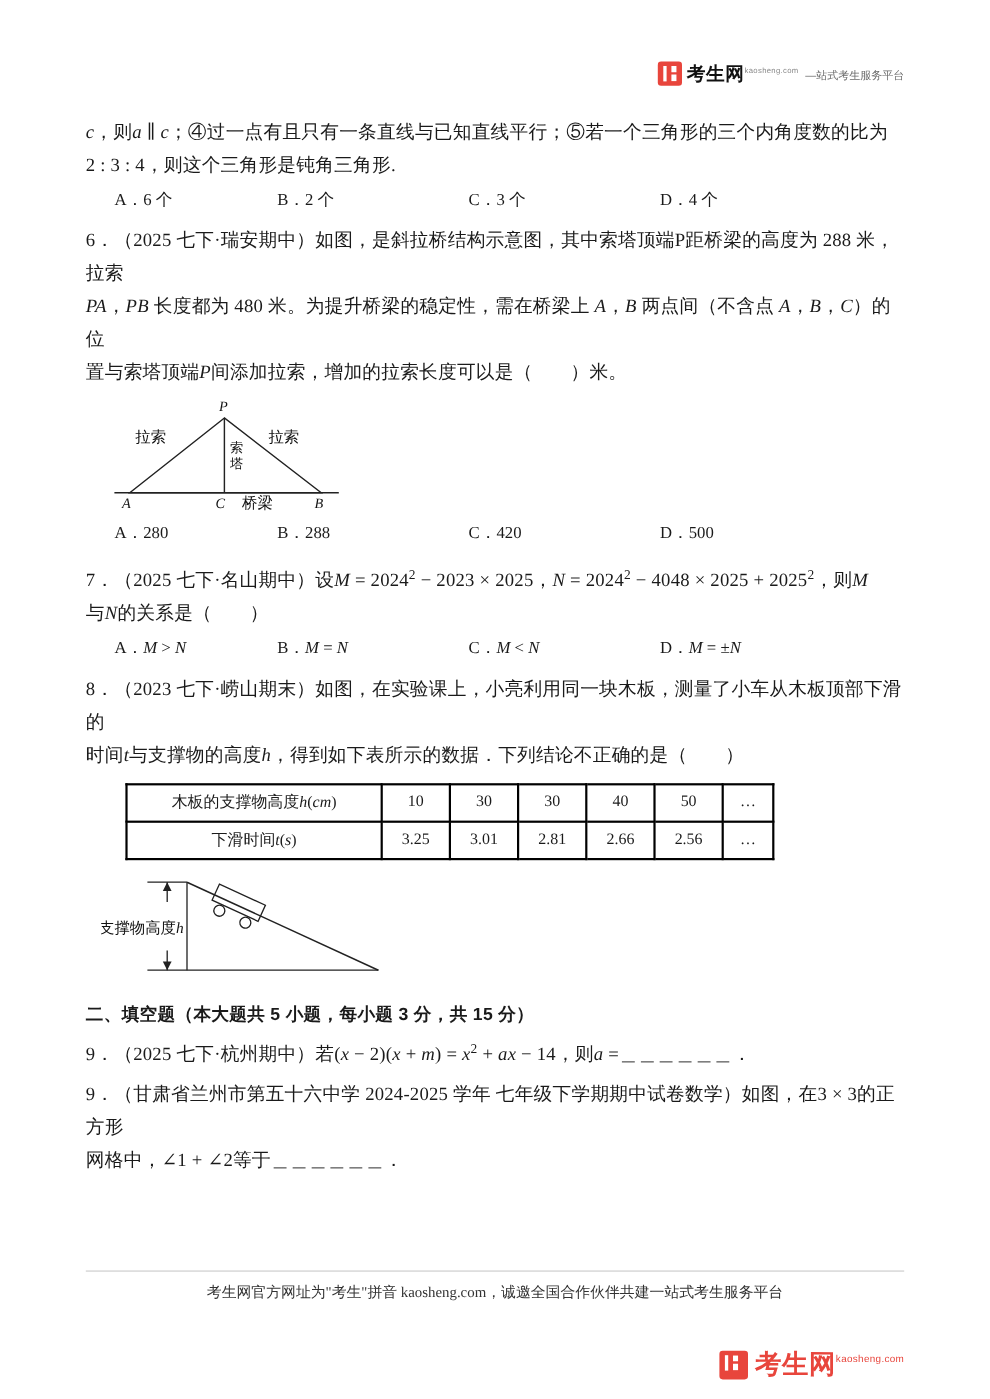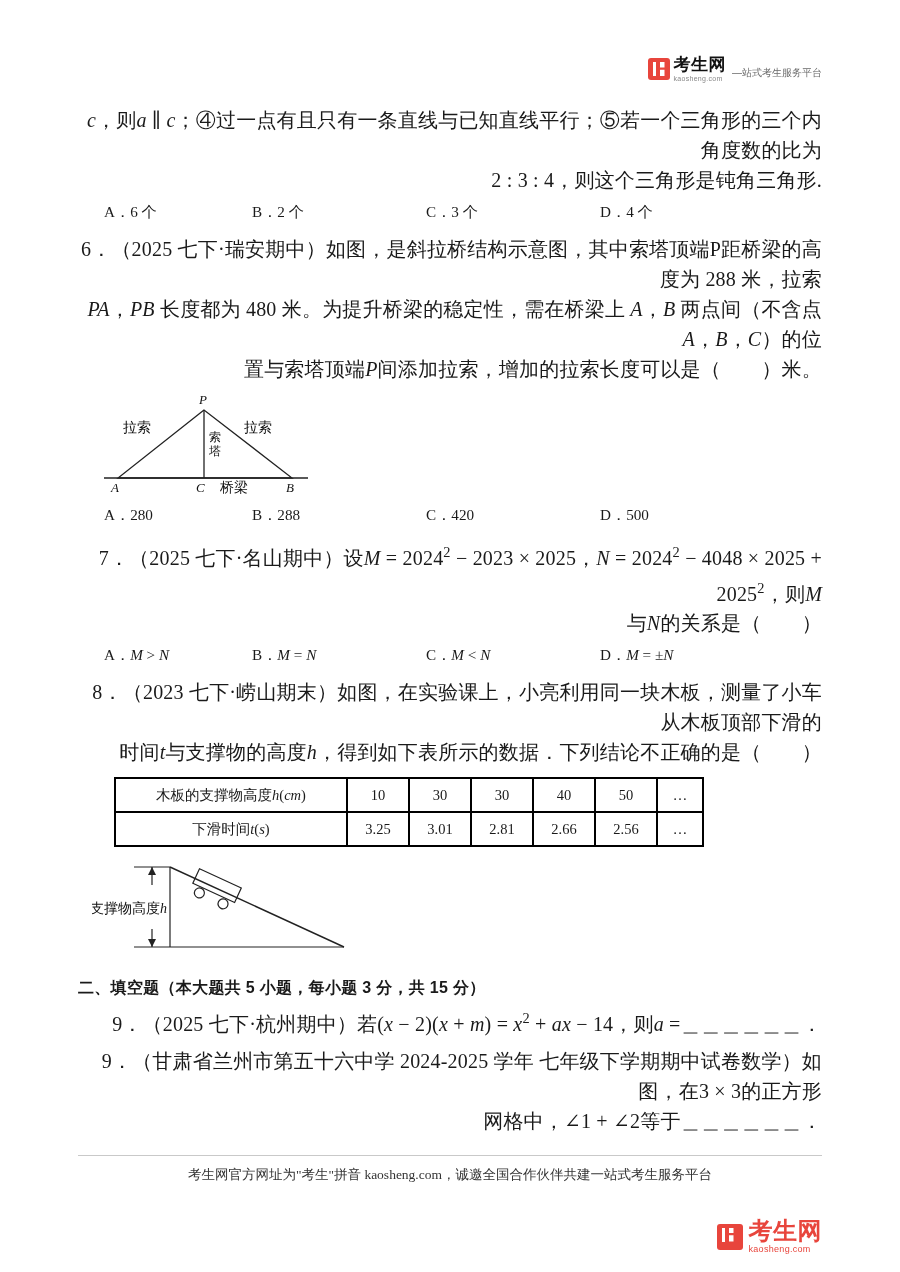--- a/index.html
+++ b/index.html
@@ -48,21 +48,21 @@
     background: #fff;
   }
   .logo-mark::after {
     content: "";
     position: absolute;
     left: 12px; top: 4px;
     width: 5px; height: 14px;
     background: #fff;
     clip-path: polygon(0 0,100% 0,100% 40%,0 40%,0 55%,100% 55%,100% 100%,0 100%);
   }
-  .logo-text { display: flex; flex-direction: column; line-height: 1; }
+  .logo-text { display: flex; flex-direction: row; line-height: 1; }
   .logo-cn {
     font-family: "Liberation Sans", sans-serif;
     font-size: 17px; font-weight: bold; color: #111;
     letter-spacing: 0.5px;
   }
   .logo-en {
     font-family: "Liberation Sans", sans-serif;
     font-size: 7px; color: #888; margin-top: 2px;
     letter-spacing: 0.3px;
   }
@@ -74,24 +74,23 @@
 
   
   .content {
     position: absolute;
     top: 105px;
     left: 78px;
     width: 744px;
   }
   p { margin: 0; }
   .line {
-    font-size: 20px;
+    font-size: 17px;
     line-height: 30px;
     letter-spacing: 0.2px;
-    text-align: right;
   }
   .q { margin-top: 7px; }
   .opts {
     display: flex;
     font-size: 15.2px;
     line-height: 30px;
     margin-top: 2px;
   }
   .opts > span { display: inline-block; }
   .opt-a { width: 174px; padding-left: 26px; }

